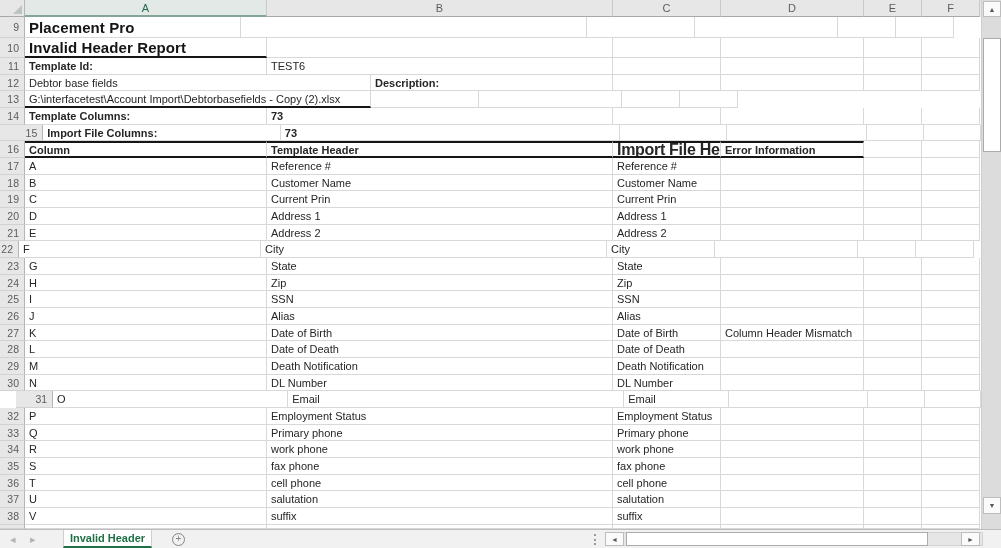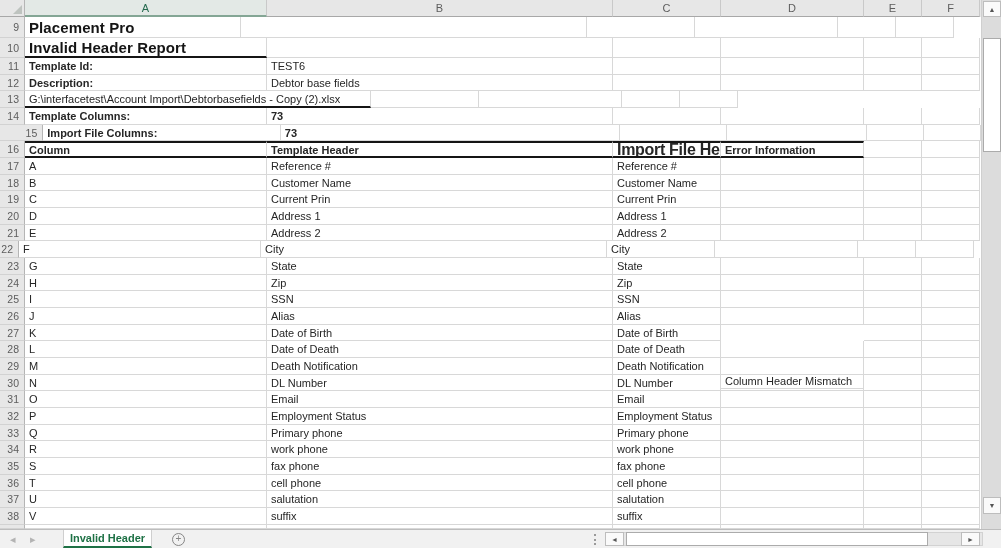--- a/index.html
+++ b/index.html
@@ -90,22 +90,22 @@
         <div class="c rh" style="width: 25px;">11</div>
         <div class="c b" style="width: 242px;">Template Id:</div>
         <div class="c" style="width: 346px;">TEST6</div>
         <div class="c" style="width: 108px;"></div>
         <div class="c" style="width: 143px;"></div>
         <div class="c" style="width: 58px;"></div>
         <div class="c" style="width: 58px;"></div>
       </div>
       <div class="row" style="height: 16.68px;">
         <div class="c rh" style="width: 25px;">12</div>
+        <div class="c" style="width: 346px;">Debtor base fields</div>
         <div class="c b" style="width: 242px;">Description:</div>
-        <div class="c" style="width: 346px;">Debtor base fields</div>
         <div class="c" style="width: 108px;"></div>
         <div class="c" style="width: 143px;"></div>
         <div class="c" style="width: 58px;"></div>
         <div class="c" style="width: 58px;"></div>
       </div>
       <div class="row" style="height: 16.68px;">
         <div class="c rh" style="width: 25px;">13</div>
         <div class="c ul2" style="width: 346px;">G:\interfacetest\Account Import\Debtorbasefields - Copy (2).xlsx</div>
         <div class="c" style="width: 108px;"></div>
         <div class="c" style="width: 143px;"></div>
@@ -227,21 +227,21 @@
         <div class="c" style="width: 108px;">Alias</div>
         <div class="c" style="width: 143px;"></div>
         <div class="c" style="width: 58px;"></div>
         <div class="c" style="width: 58px;"></div>
       </div>
       <div class="row" style="height: 16.68px;">
         <div class="c rh" style="width: 25px;">27</div>
         <div class="c" style="width: 242px;">K</div>
         <div class="c" style="width: 346px;">Date of Birth</div>
         <div class="c" style="width: 108px;">Date of Birth</div>
-        <div class="c" style="width: 143px; margin-top: 48px;">Column Header Mismatch</div>
+        <div class="c" style="width: 143px;">Column Header Mismatch</div>
         <div class="c" style="width: 58px;"></div>
         <div class="c" style="width: 58px;"></div>
       </div>
       <div class="row" style="height: 16.68px;">
         <div class="c rh" style="width: 25px;">28</div>
         <div class="c" style="width: 242px;">L</div>
         <div class="c" style="width: 346px;">Date of Death</div>
         <div class="c" style="width: 108px;">Date of Death</div>
         <div class="c" style="width: 143px;"></div>
         <div class="c" style="width: 58px;"></div>
@@ -259,21 +259,21 @@
       <div class="row" style="height: 16.68px;">
         <div class="c rh" style="width: 25px;">30</div>
         <div class="c" style="width: 242px;">N</div>
         <div class="c" style="width: 346px;">DL Number</div>
         <div class="c" style="width: 108px;">DL Number</div>
         <div class="c" style="width: 143px;"></div>
         <div class="c" style="width: 58px;"></div>
         <div class="c" style="width: 58px;"></div>
       </div>
       <div class="row" style="height: 16.68px;">
-        <div class="c rh" style="width: 25px;">31</div>
+        <div class="c rh" style="width: 38px; margin-left: 16px;">31</div>
         <div class="c" style="width: 242px;">O</div>
         <div class="c" style="width: 346px;">Email</div>
         <div class="c" style="width: 108px;">Email</div>
         <div class="c" style="width: 143px;"></div>
         <div class="c" style="width: 58px;"></div>
         <div class="c" style="width: 58px;"></div>
       </div>
       <div class="row" style="height: 16.68px;">
         <div class="c rh" style="width: 25px;">32</div>
         <div class="c" style="width: 242px;">P</div>

